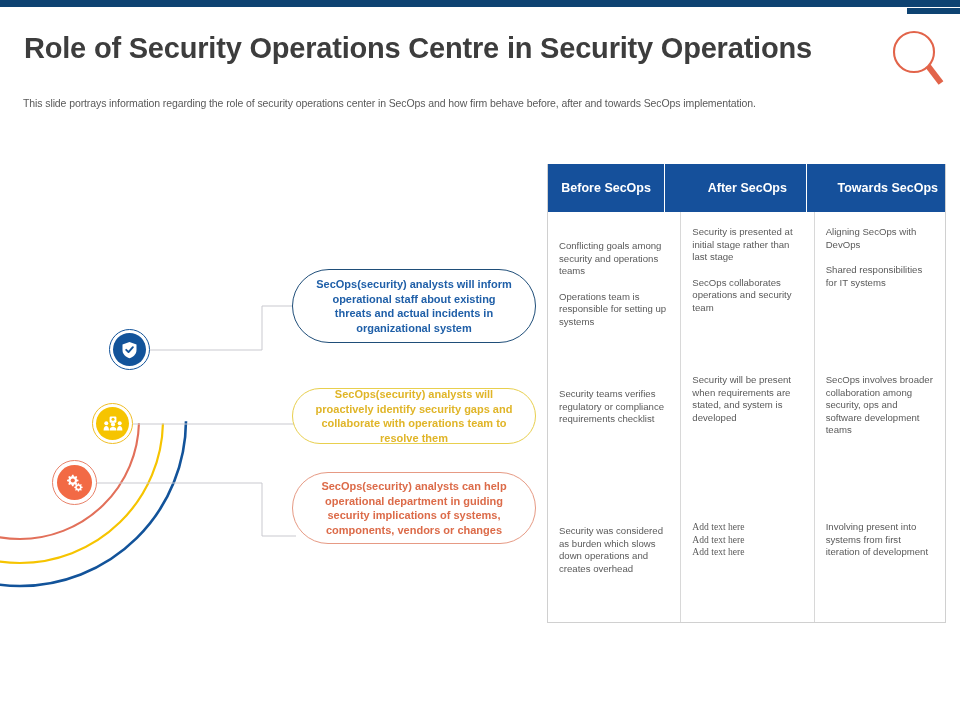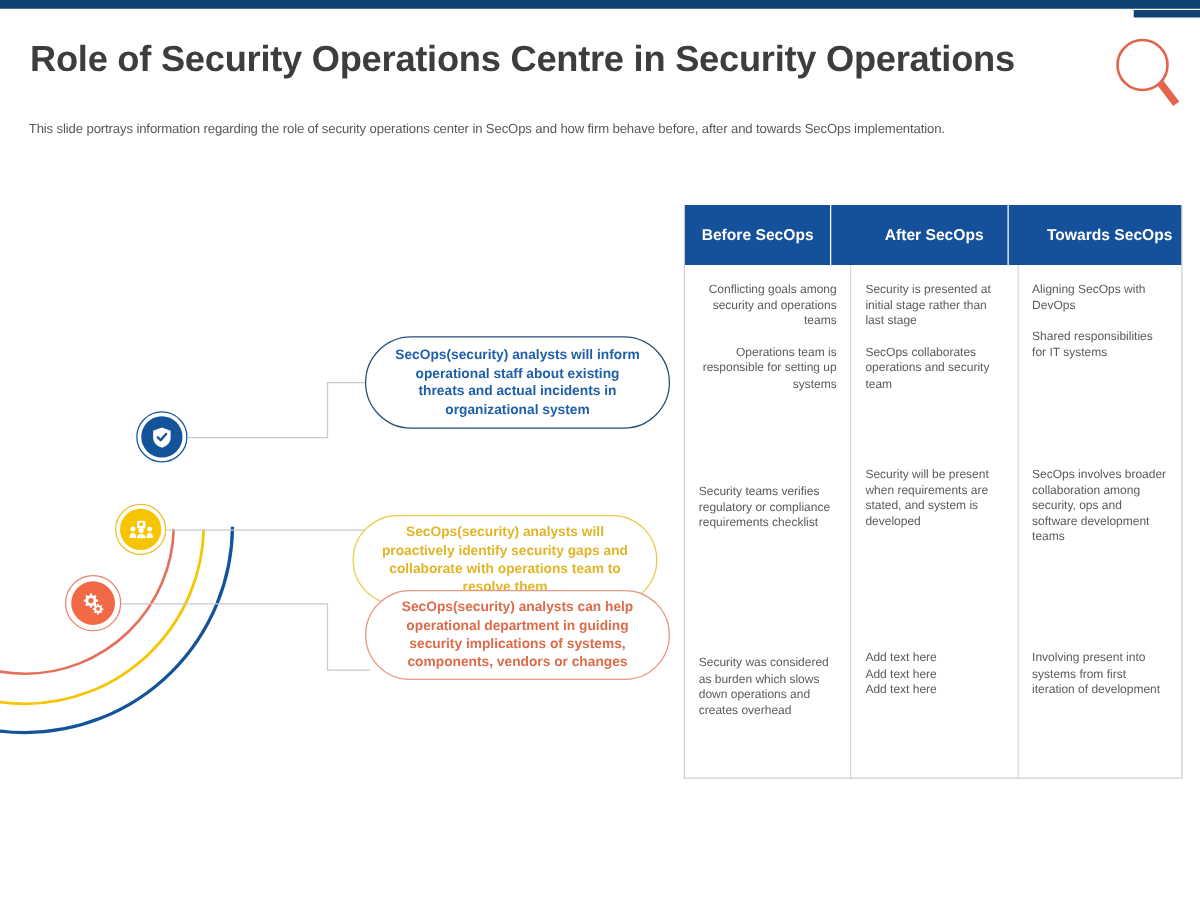--- a/index.html
+++ b/index.html
@@ -109,24 +109,23 @@
     font-weight: bold;
     line-height: 14.5px;
     padding: 0 20px;
   }
   .bubble-1 {
     left: 292px; top: 269px; width: 244px; height: 74px;
     border: 1.2px solid #1f4e79;
     color: #1f5fa8;
   }
   .bubble-2 {
-    left: 282px; top: 388px; width: 244px; height: 72px;
+    left: 292px; top: 388px; width: 244px; height: 56px;
     border: 1.2px solid #e8cf4e;
     color: #e0b528;
-    margin-top: 24px;
   }
   .bubble-3 {
     left: 292px; top: 472px; width: 244px; height: 72px;
     border: 1.2px solid #e69a84;
     color: #dc6b49;
   }
 
   
   .table {
     position: absolute;
@@ -171,21 +170,21 @@
     font-size: 9.6px;
     line-height: 12.6px;
     color: #5a5a5a;
     padding: 0 11px;
     box-sizing: border-box;
     position: absolute;
     left: 0; right: 0;
   }
   .cell p { margin: 0 0 13px 0; }
   .cell p:last-child { margin-bottom: 0; }
-  .cell.tight p { margin: 0; }
+  .cell.tight p { margin: 0; font-family: Liberation Serif, serif; }
 
   
   .w1 { width: 134px; }
   .w2 { width: 134px; }
   .w3 { width: 131px; }
 </style>
 </head>
 <body>
 
 <div class="topbar-main"></div>
@@ -279,21 +278,21 @@
 
   <div class="thead">
     <div class="th w1">Before SecOps</div>
     <div class="th w2">After SecOps</div>
     <div class="th w3">Towards SecOps</div>
   </div>
 
   <div class="tbody">
 
     <div class="tcol w1">
-      <div class="cell" style="top:14px;text-align:right;">
+      <div class="cell" style="top:28px;">
         <p>Conflicting goals among security and operations teams</p>
         <p>Operations team is responsible for setting up systems</p>
       </div>
       <div class="cell" style="top:176px;">
         <p>Security teams verifies regulatory or compliance requirements checklist</p>
       </div>
       <div class="cell" style="top:313px;">
         <p>Security was considered as burden which slows down operations and creates overhead</p>
       </div>
     </div>

